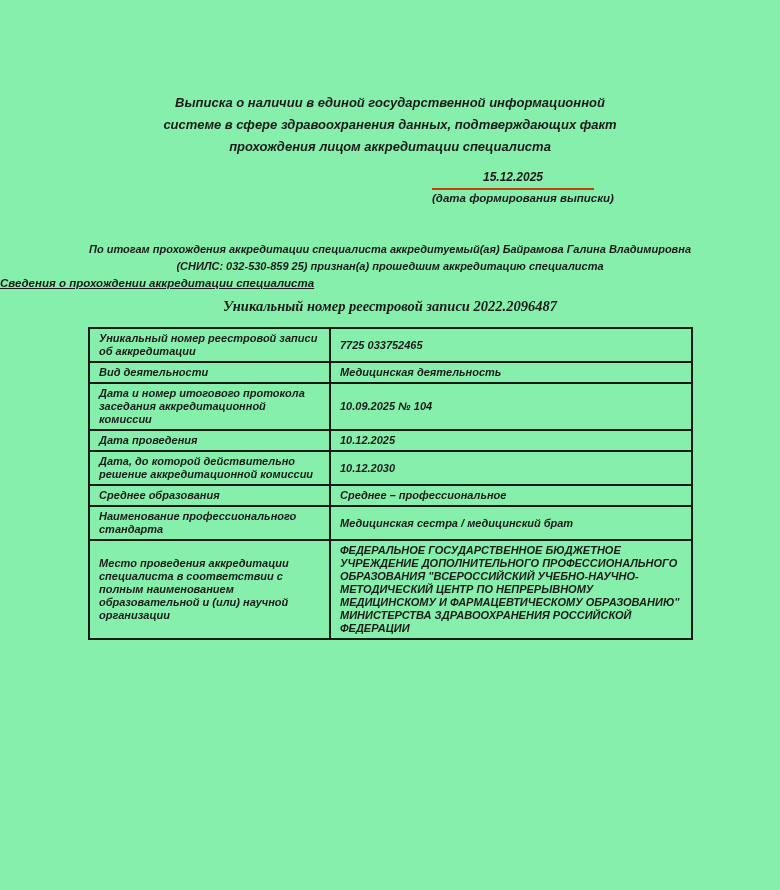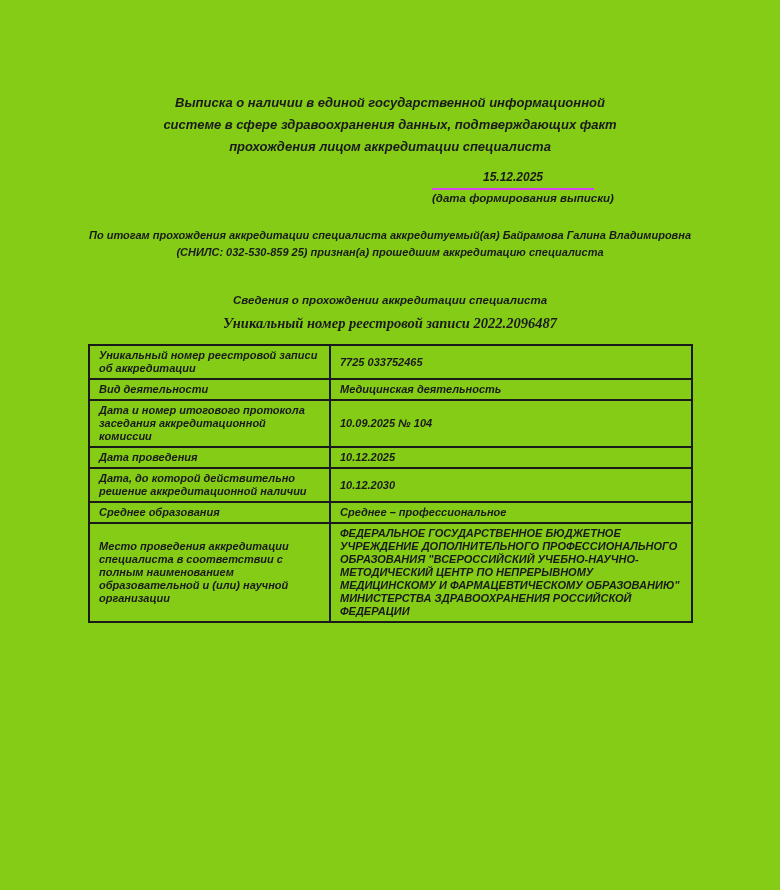--- a/index.html
+++ b/index.html
@@ -10,62 +10,63 @@
     font-family: "Liberation Sans", "DejaVu Sans", sans-serif;
     font-style: italic;
     font-weight: bold;
     color: #1a1a1a;
     overflow: hidden;
   }
   .page {
     position: relative;
     width: 780px;
     height: 890px;
-    background: #84cc16;
+    background: #86efac;
     padding-top: 92px;
   }
   .doc-title {
     width: 465px;
     margin: 0 auto;
     text-align: center;
     font-size: 13px;
     line-height: 22px;
     font-weight: bold;
     font-style: italic;
   }
   .date-block {
     width: 162px;
     margin: 12px 0 0 432px;
     text-align: center;
   }
   .date-value {
     font-size: 12px;
     line-height: 15px;
     padding-bottom: 3px;
-    border-bottom: 2px solid #d946ef;
+    border-bottom: 2px solid #c2410c;
   }
   .date-caption {
     font-size: 11.5px;
     line-height: 14px;
     margin-top: 1px;
     white-space: nowrap;
     text-align: right;
   }
   .summary {
     width: 645px;
-    margin: 22px auto 0;
+    margin: 36px auto 0;
     text-align: center;
     font-size: 11px;
     line-height: 17px;
     font-style: italic;
   }
   .section-heading {
-    margin-top: 33px;
-    text-align: center;
+    margin-top: 2px;
+    text-align: left;
     font-size: 11.5px;
+    text-decoration: underline;
   }
   .registry-title {
     margin-top: 9px;
     text-align: center;
     font-size: 14.5px;
     font-family: Liberation Serif, serif;
   }
   .info-table {
     margin: 12px 0 0 88px;
     width: 605px;
@@ -116,31 +117,35 @@
     <td class="label-cell">Дата и номер итогового протокола заседания аккредитационной комиссии</td>
     <td class="value-cell">10.09.2025 № 104</td>
   </tr>
 
   <tr class="info-row">
     <td class="label-cell">Дата проведения</td>
     <td class="value-cell">10.12.2025</td>
   </tr>
 
   <tr class="info-row">
-    <td class="label-cell">Дата, до которой действительно решение аккредитационной наличии</td>
+    <td class="label-cell">Дата, до которой действительно решение аккредитационной комиссии</td>
     <td class="value-cell">10.12.2030</td>
   </tr>
 
 
   <tr class="info-row">
     <td class="label-cell">Среднее образования</td>
     <td class="value-cell">Среднее – профессиональное</td>
   </tr>
 
 
+  <tr class="info-row">
+    <td class="label-cell">Наименование профессионального стандарта</td>
+    <td class="value-cell">Медицинская сестра / медицинский брат</td>
+  </tr>
 
   <tr class="info-row">
     <td class="label-cell">Место проведения аккредитации специалиста в соответствии с полным наименованием образовательной и (или) научной организации</td>
     <td class="value-cell">ФЕДЕРАЛЬНОЕ ГОСУДАРСТВЕННОЕ БЮДЖЕТНОЕ УЧРЕЖДЕНИЕ ДОПОЛНИТЕЛЬНОГО ПРОФЕССИОНАЛЬНОГО ОБРАЗОВАНИЯ "ВСЕРОССИЙСКИЙ УЧЕБНО-НАУЧНО-МЕТОДИЧЕСКИЙ ЦЕНТР ПО НЕПРЕРЫВНОМУ МЕДИЦИНСКОМУ И ФАРМАЦЕВТИЧЕСКОМУ ОБРАЗОВАНИЮ" МИНИСТЕРСТВА ЗДРАВООХРАНЕНИЯ РОССИЙСКОЙ ФЕДЕРАЦИИ</td>
   </tr>
 </tbody>
   </table>
 
 </div>
 

